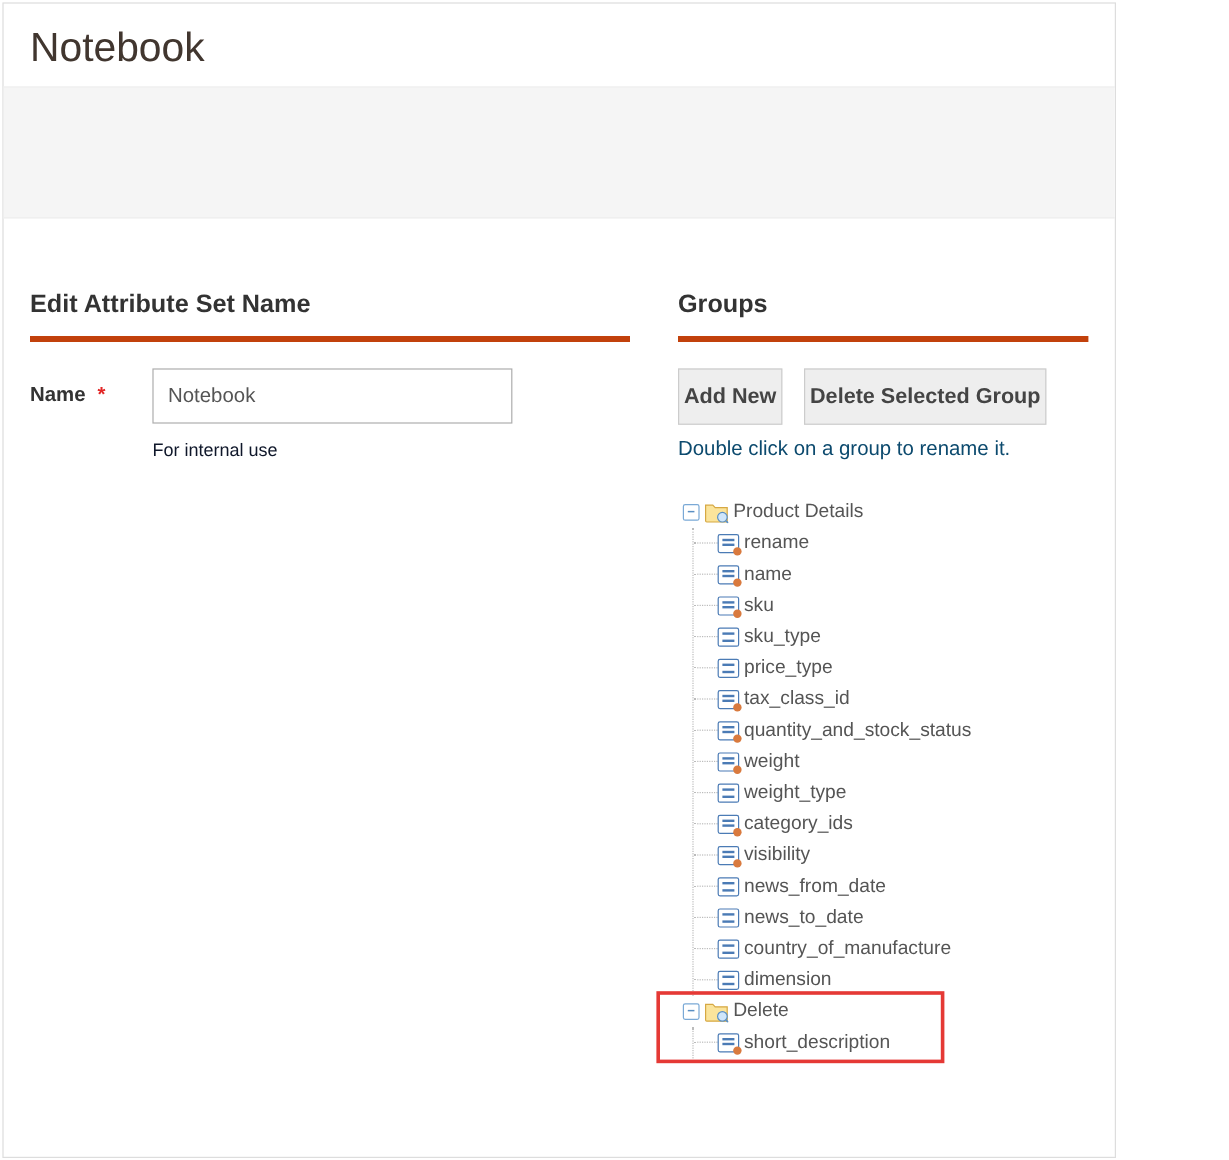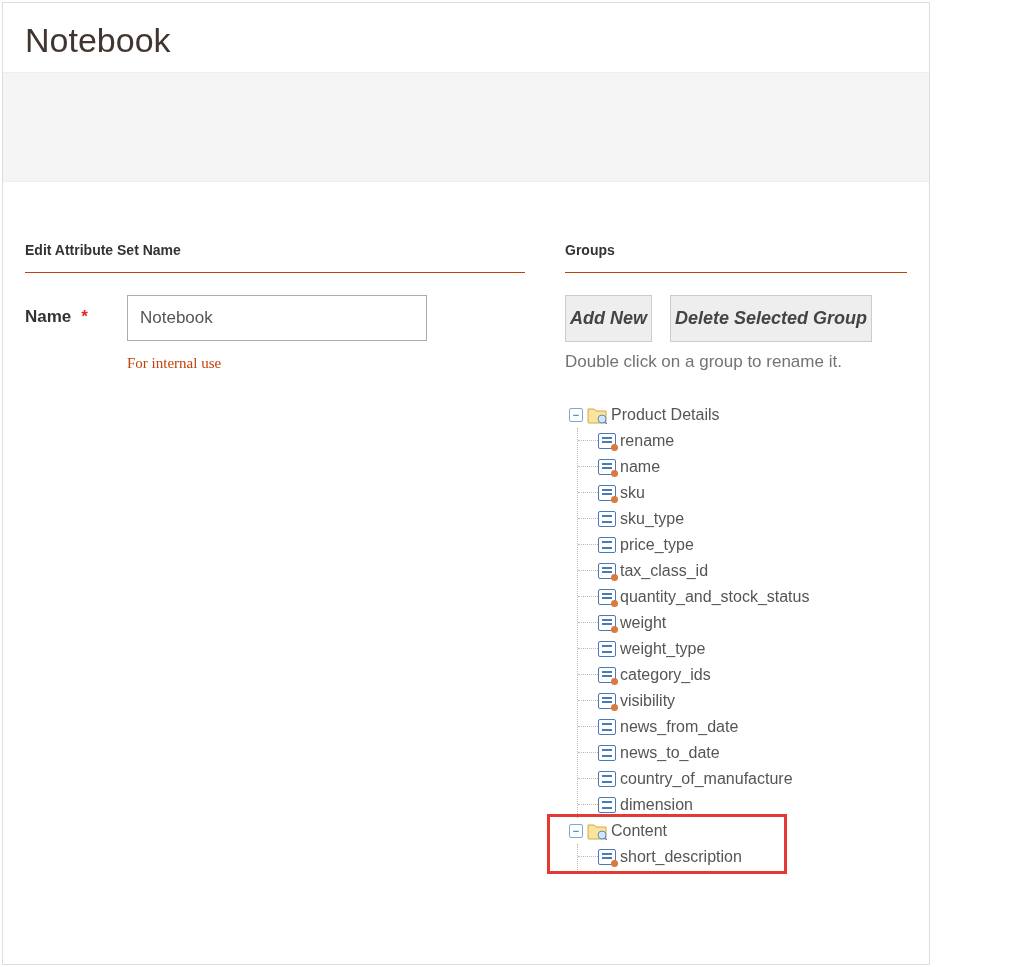--- a/index.html
+++ b/index.html
@@ -32,25 +32,25 @@
     gap: 40px;
     padding: 60px 22px 20px 22px;
   }
   .col-left {
     width: 500px;
   }
   .col-right {
     flex: 1;
   }
   .section-title {
-    font-size: 14px;
+    font-size: 21px;
     font-weight: 600;
     color: #333;
     padding-bottom: 14px;
-    border-bottom: 1px solid #c2410c;
+    border-bottom: 5px solid #c2410c;
     margin-bottom: 22px;
   }
   .field-row {
     display: flex;
     align-items: flex-start;
     gap: 12px;
   }
   .field-label {
     width: 90px;
     font-size: 17px;
@@ -71,42 +71,40 @@
     width: 300px;
     height: 46px;
     padding: 8px 12px;
     font-size: 17px;
     border: 1px solid #adadad;
     color: #555;
     font-weight: 400;
   }
   .field-note {
     font-size: 15px;
-    color: #c2410c;
+    color: #0f172a;
     margin-top: 14px;
-    font-family: Liberation Serif, serif;
   }
   .btn-row {
     display: flex;
     gap: 18px;
     margin-bottom: 10px;
   }
   .btn {
     background: #eeeeee;
     border: 1px solid #cccccc;
     padding: 12px 4px;
     font-size: 18px;
     font-weight: 600;
     color: #444;
     cursor: pointer;
-    font-style: italic;
   }
   .hint {
     font-size: 17px;
-    color: #737373;
+    color: #0c4a6e;
     margin-bottom: 30px;
   }
   .tree {
     font-size: 16px;
     color: #555;
     position: relative;
   }
   .tree-node {
     display: flex;
     align-items: center;
@@ -316,21 +314,21 @@
           <div class="tree-group-container">
             <div class="tree-node" style="padding-left: 4px;">
               <span class="toggle">−</span>
               <span class="folder-icon">
                 <svg viewBox="0 0 20 18" width="20" height="18">
                   <path d="M1 3 h6 l2 2 h10 v11 a1 1 0 0 1 -1 1 h-16 a1 1 0 0 1 -1 -1 z" fill="#fbe49b" stroke="#d6a843" stroke-width="1"></path>
                   <circle cx="15" cy="13" r="4" fill="#cfe6fb" stroke="#5a8fc3" stroke-width="1"></circle>
                   <line x1="18" y1="16" x2="20" y2="18" stroke="#5a8fc3" stroke-width="1.5"></line>
                 </svg>
               </span>
-              <span class="node-label">Content</span>
+              <span class="node-label">Delete</span>
             </div>
             <div class="group-children">
               <div class="child-row">
                 <span class="attr-icon dot"></span>
                 <span class="node-label">short_description</span>
               </div>
             </div>
           </div>
         </div>
     </div>

